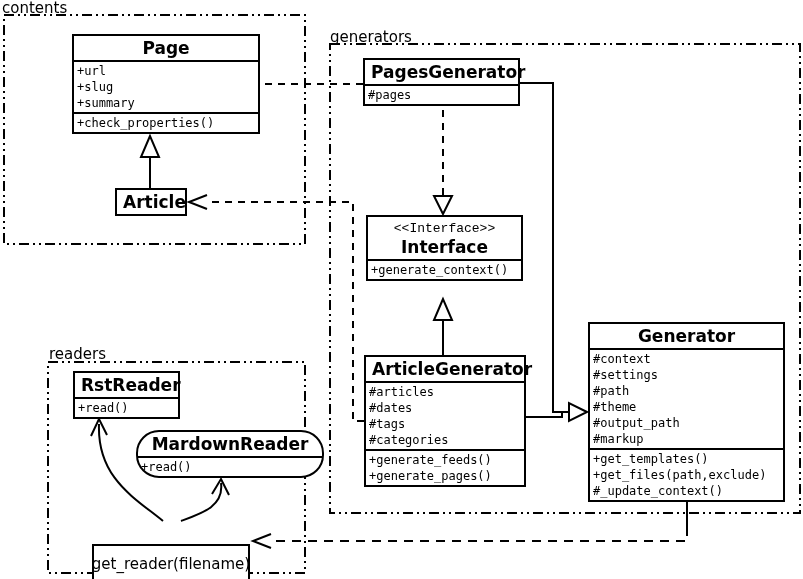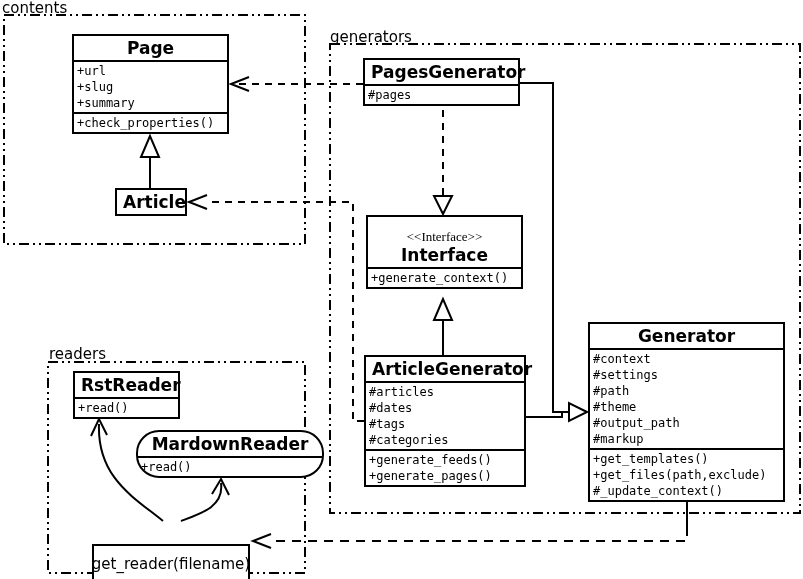--- a/index.html
+++ b/index.html
@@ -14,23 +14,23 @@
     white-space:nowrap;
   }
   .uml-class{
     position:absolute;box-sizing:border-box;border:2px solid #000;background:#fff;
   }
   .uml-title{
     font-weight:bold;font-size:17px;line-height:20px;text-align:center;
     padding:2px 6px;white-space:nowrap;
   }
   .uml-stereotype{
-    font-family:Liberation Serif, serif;
+    font-family:Liberation Mono, monospace;
     font-weight:normal;font-size:13px;line-height:16px;text-align:center;
-    white-space:nowrap;padding-top:12px;
+    white-space:nowrap;padding-top:4px;
   }
   .uml-section{border-top:2px solid #000;padding:1px 0;}
   .uml-member{
     font-family:"DejaVu Sans Mono","Liberation Mono",monospace;
     font-size:12px;line-height:16px;padding:0 3px;white-space:nowrap;
   }
   .plain-node{
     position:absolute;box-sizing:border-box;border:2px solid #000;background:#fff;
     display:flex;align-items:center;justify-content:center;
     font-size:15px;white-space:nowrap;
@@ -74,21 +74,21 @@
     <path d="M91,436 L99,419 L107,435" fill="none" stroke="#000" stroke-width="2"></path>
 
     <path d="M181,521 C203,513 224,506 221,483" fill="none" stroke="#000" stroke-width="2"></path>
     <path d="M212,494 L221,479 L229,495" fill="none" stroke="#000" stroke-width="2"></path>
   </svg>
 
   <div class="pkg-label" style="left:2px;top:0px;">contents</div>
   <div class="pkg-label" style="left:330px;top:29px;">generators</div>
   <div class="pkg-label" style="left:49px;top:346px;">readers</div>
 
-  <div class="uml-class" style="left:72px;top:34px;width:157px;">
+  <div class="uml-class" style="left:72px;top:34px;width:188px;">
     <div class="uml-title">Page</div>
     <div class="uml-section">
       <div class="uml-member">+url</div>
       <div class="uml-member">+slug</div>
       <div class="uml-member">+summary</div>
     </div>
     <div class="uml-section">
       <div class="uml-member">+check_properties()</div>
     </div>
   </div>

